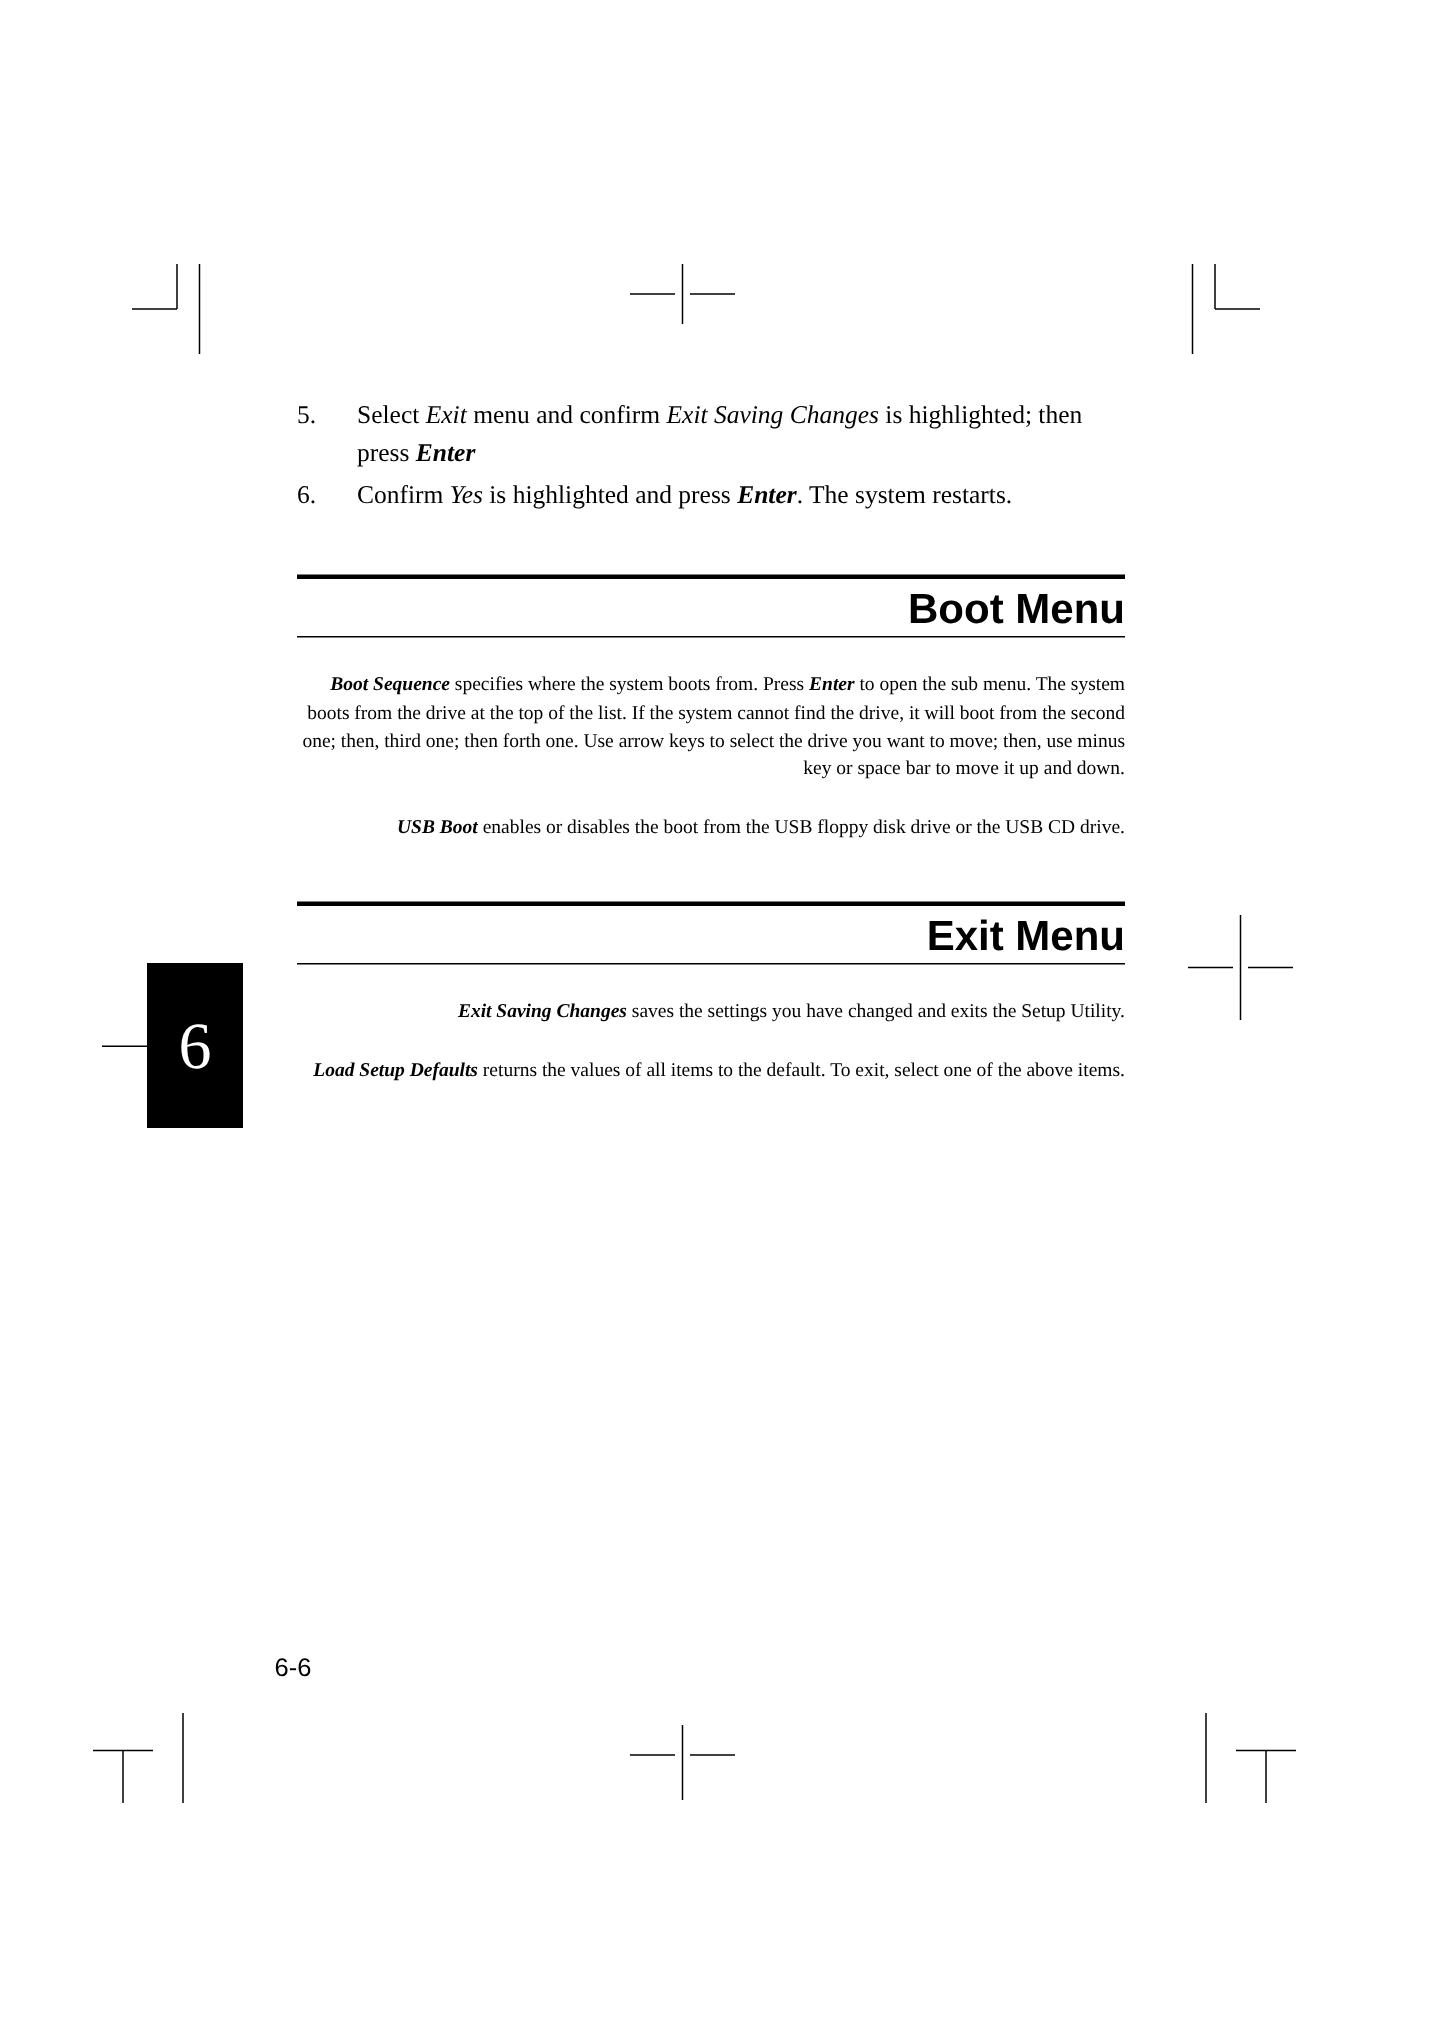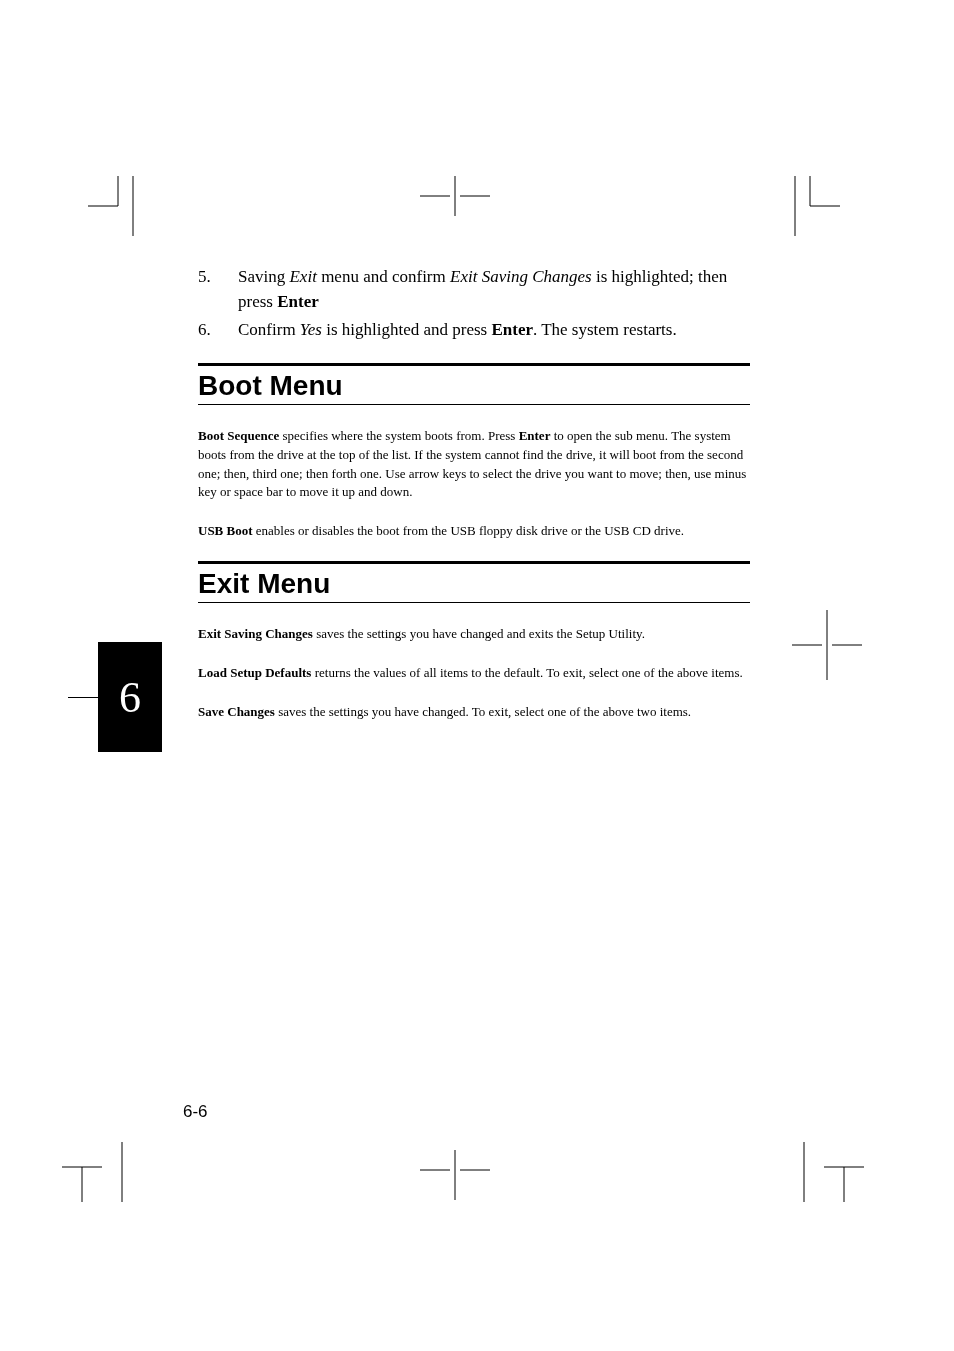--- a/index.html
+++ b/index.html
@@ -32,21 +32,21 @@
       line-height: 1.45;
       margin-bottom: 4px;
     }
     .ol-num {
       width: 40px;
       flex-shrink: 0;
     }
     .ol-body { flex: 1; }
 
     .italic { font-style: italic; font-family: Liberation Serif, serif; }
-    .bold { font-weight: bold; }
+    .bold { font-weight: bold; font-style: italic; }
 
     .section-rule-thick {
       border: none;
       border-top: 3px solid #000;
       margin: 0;
     }
     .section-rule-thin {
       border: none;
       border-top: 1.5px solid #000;
       margin: 0;
@@ -59,21 +59,21 @@
     }
 
     .para {
       font-size: 13px;
       line-height: 1.45;
       margin-top: 18px;
     }
     .para.first-after-heading { margin-top: 22px; }
     .para + .para { margin-top: 20px; }
 
-    .section-block { margin-top: 20px; }
+    .section-block { margin-top: 40px; text-align: right; }
 
     .chapter-tab {
       position: absolute;
       left: 98px;
       top: 642px;
       width: 64px;
       height: 110px;
       background: #000;
       color: #fff;
       display: flex;
@@ -156,21 +156,21 @@
 </div>
 <div class="chapter-tab-rule"></div>
 
 <div class="page-number">6-6</div>
 
 <div class="content">
 
   <div class="ol-item">
     <div class="ol-num">5.</div>
     <div class="ol-body">
-      <span>Saving </span><span class="italic">Exit</span><span> menu and confirm </span><span class="italic">Exit Saving Changes</span><span> is highlighted; then press </span><span class="bold">Enter</span>
+      <span>Select </span><span class="italic">Exit</span><span> menu and confirm </span><span class="italic">Exit Saving Changes</span><span> is highlighted; then press </span><span class="bold">Enter</span>
     </div>
   </div>
 
   <div class="ol-item">
     <div class="ol-num">6.</div>
     <div class="ol-body">
       <span>Confirm </span><span class="italic">Yes</span><span> is highlighted and press </span><span class="bold">Enter</span><span>. The system restarts.</span>
     </div>
   </div>
 
@@ -197,18 +197,15 @@
     <p class="para first-after-heading">
       <span class="bold">Exit Saving Changes</span><span> saves the settings you have changed and exits the Setup Utility.</span>
     </p>
 
 
     <p class="para">
       <span class="bold">Load Setup Defaults</span><span> returns the values of all items to the default.  To exit, select one of the above items.</span>
     </p>
 
 
-    <p class="para">
-      <span class="bold">Save Changes</span><span> saves the settings you have changed. To exit, select one of the above two items.</span>
-    </p>
   </div>
 
 </div>
 
 </body></html>

